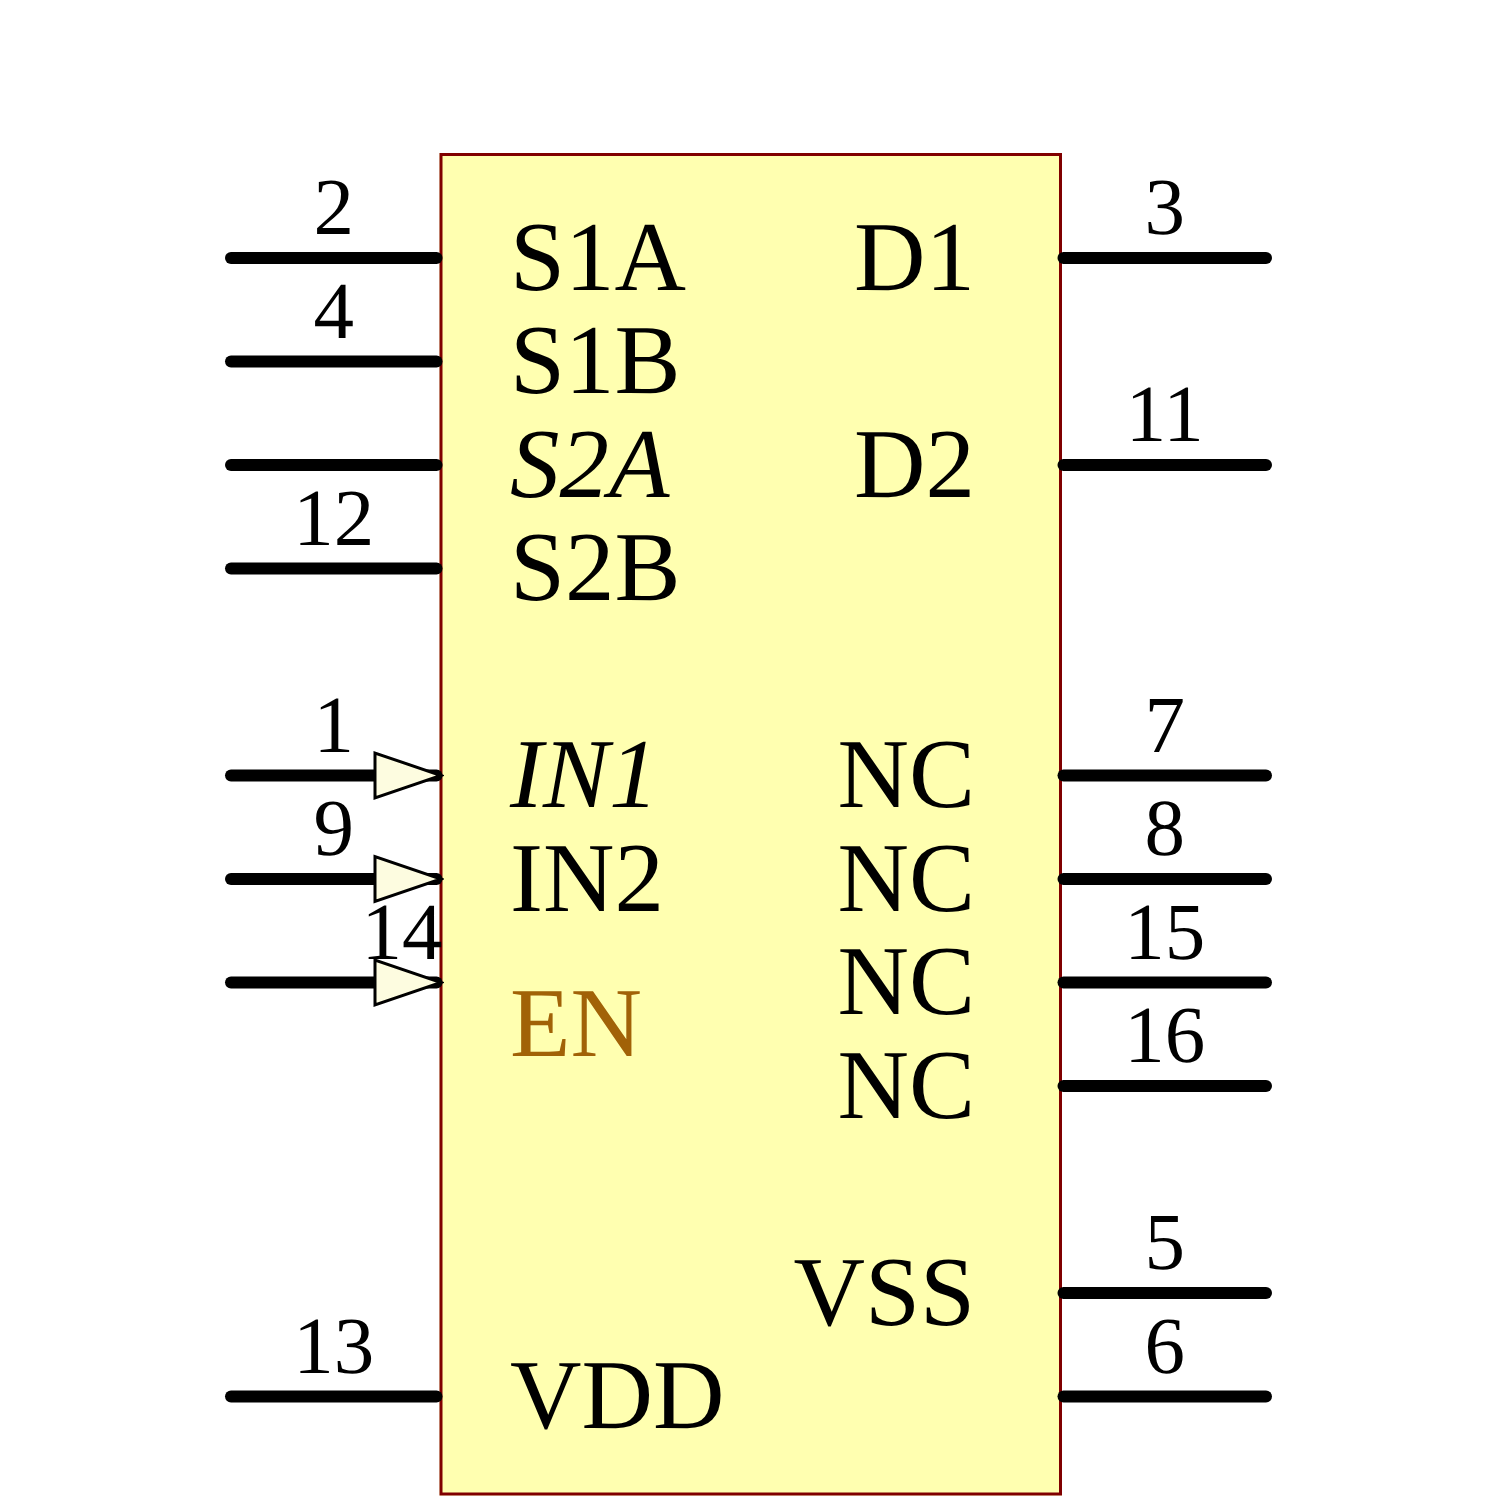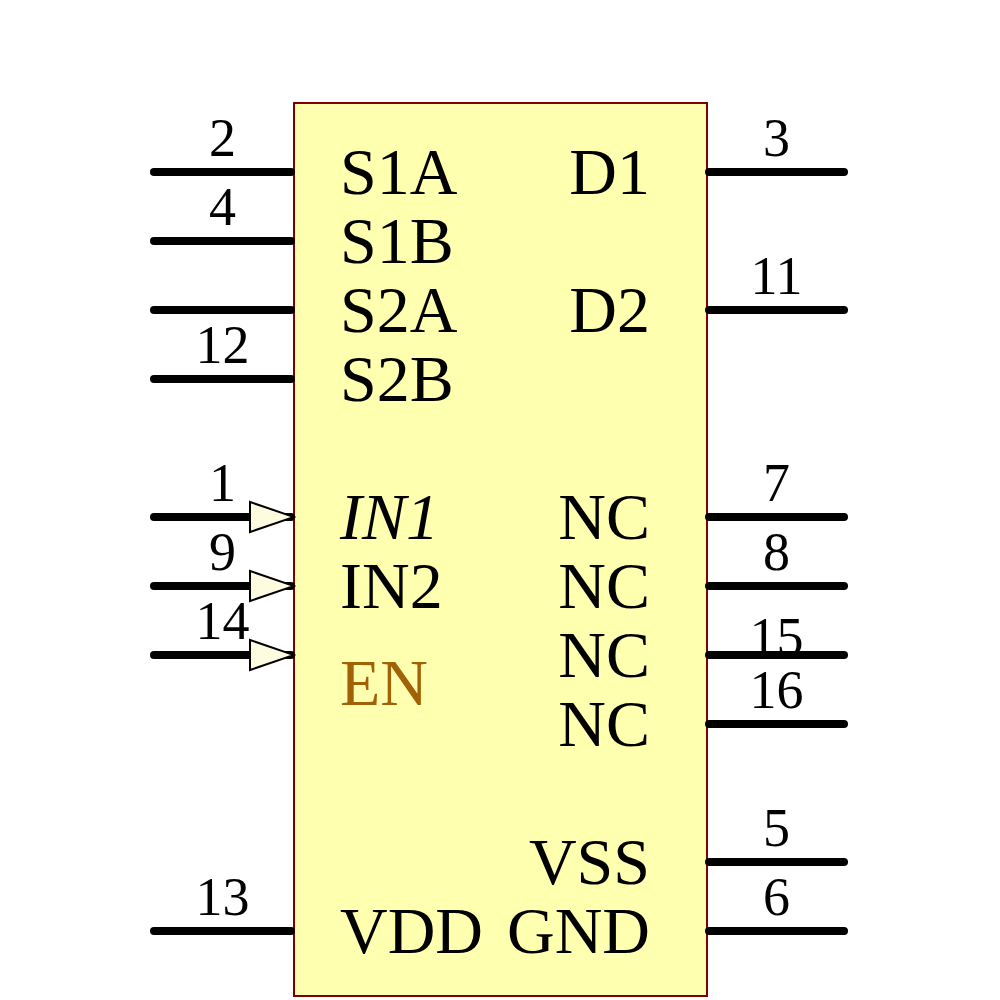--- a/index.html
+++ b/index.html
@@ -62,62 +62,61 @@
 
 <div class="canvas" id="canvas" style="background: rgb(255, 255, 255);">
   <div class="ic-body" id="ic-body" style="background: rgb(255, 255, 176); border-color: rgb(128, 0, 0);"></div>
 <div class="pin-line" style="top: 168px; left: 150px; width: 145px; background: rgb(0, 0, 0);"></div>
     <div class="pin-number" style="top: 111px; left: 150px; width: 145px; color: rgb(0, 0, 0);">2</div>
     <div class="pin-label left" style="top: 139px; left: 340px; color: rgb(0, 0, 0);">S1A</div>
     <div class="pin-line" style="top: 237px; left: 150px; width: 145px; background: rgb(0, 0, 0);"></div>
     <div class="pin-number" style="top: 180px; left: 150px; width: 145px; color: rgb(0, 0, 0);">4</div>
     <div class="pin-label left" style="top: 208px; left: 340px; color: rgb(0, 0, 0);">S1B</div>
     <div class="pin-line" style="top: 306px; left: 150px; width: 145px; background: rgb(0, 0, 0);"></div>
-    <div class="pin-label left" style="top: 277px; left: 340px; color: rgb(0, 0, 0);">S2A</div>
+    <div class="pin-label left" style="top: 277px; left: 340px; color: rgb(0, 0, 0); font-style: italic;">S2A</div>
     <div class="pin-line" style="top: 375px; left: 150px; width: 145px; background: rgb(0, 0, 0);"></div>
     <div class="pin-number" style="top: 318px; left: 150px; width: 145px; color: rgb(0, 0, 0); text-align: center;">12</div>
     <div class="pin-label left" style="top: 346px; left: 340px; color: rgb(0, 0, 0);">S2B</div>
     <div class="pin-line" style="top: 513px; left: 150px; width: 145px; background: rgb(0, 0, 0);"></div>
     <div class="pin-number" style="top: 456px; left: 150px; width: 145px; color: rgb(0, 0, 0);">1</div>
     <div class="pin-label left" style="top: 484px; left: 340px; color: rgb(0, 0, 0); font-style: italic;">IN1</div>
     <div class="arrow-icon" style="left: 248px; top: 499px;"><svg width="48" height="36" viewBox="0 0 48 36">
         <polygon points="2,3 2,33 46,18" fill="#FDFCE0" stroke="#000000" stroke-width="2"></polygon>
       </svg></div>
     <div class="pin-line" style="top: 582px; left: 150px; width: 145px; background: rgb(0, 0, 0);"></div>
     <div class="pin-number" style="top: 525px; left: 150px; width: 145px; color: rgb(0, 0, 0);">9</div>
     <div class="pin-label left" style="top: 553px; left: 340px; color: rgb(0, 0, 0);">IN2</div>
     <div class="arrow-icon" style="left: 248px; top: 568px;"><svg width="48" height="36" viewBox="0 0 48 36">
         <polygon points="2,3 2,33 46,18" fill="#FDFCE0" stroke="#000000" stroke-width="2"></polygon>
       </svg></div>
     <div class="pin-line" style="top: 651px; left: 150px; width: 145px; background: rgb(0, 0, 0);"></div>
-    <div class="pin-number" style="top: 594px; left: 150px; width: 145px; color: rgb(0, 0, 0);">14</div>
+    <div class="pin-number" style="top: 594px; left: 150px; width: 145px; color: rgb(0, 0, 0); text-align: right;">14</div>
     <div class="pin-label left" style="top: 622px; left: 340px; color: #a16207; margin-top: 28px;">EN</div>
     <div class="arrow-icon" style="left: 248px; top: 637px;"><svg width="48" height="36" viewBox="0 0 48 36">
         <polygon points="2,3 2,33 46,18" fill="#FDFCE0" stroke="#000000" stroke-width="2"></polygon>
       </svg></div>
     <div class="pin-line" style="top: 927px; left: 150px; width: 145px; background: rgb(0, 0, 0);"></div>
     <div class="pin-number" style="top: 870px; left: 150px; width: 145px; color: rgb(0, 0, 0);">13</div>
     <div class="pin-label left" style="top: 898px; left: 340px; color: rgb(0, 0, 0); font-family: Liberation Serif, serif;">VDD</div>
     <div class="pin-line" style="top: 168px; left: 705px; width: 143px; background: rgb(0, 0, 0);"></div>
     <div class="pin-number" style="top: 111px; left: 705px; width: 143px; color: rgb(0, 0, 0);">3</div>
     <div class="pin-label right" style="top: 139px; right: 350px; color: rgb(0, 0, 0);">D1</div>
     <div class="pin-line" style="top: 306px; left: 705px; width: 143px; background: rgb(0, 0, 0);"></div>
     <div class="pin-number" style="top: 249px; left: 705px; width: 143px; color: rgb(0, 0, 0);">11</div>
     <div class="pin-label right" style="top: 277px; right: 350px; color: rgb(0, 0, 0);">D2</div>
     <div class="pin-line" style="top: 513px; left: 705px; width: 143px; background: rgb(0, 0, 0);"></div>
     <div class="pin-number" style="top: 456px; left: 705px; width: 143px; color: rgb(0, 0, 0);">7</div>
     <div class="pin-label right" style="top: 484px; right: 350px; color: rgb(0, 0, 0);">NC</div>
     <div class="pin-line" style="top: 582px; left: 705px; width: 143px; background: rgb(0, 0, 0);"></div>
     <div class="pin-number" style="top: 525px; left: 705px; width: 143px; color: rgb(0, 0, 0);">8</div>
     <div class="pin-label right" style="top: 553px; right: 350px; color: rgb(0, 0, 0);">NC</div>
     <div class="pin-line" style="top: 651px; left: 705px; width: 143px; background: rgb(0, 0, 0);"></div>
-    <div class="pin-number" style="top: 594px; left: 705px; width: 143px; color: rgb(0, 0, 0); margin-top: 16px;">15</div>
+    <div class="pin-number" style="top: 594px; left: 705px; width: 143px; color: rgb(0, 0, 0);">15</div>
     <div class="pin-label right" style="top: 622px; right: 350px; color: rgb(0, 0, 0);">NC</div>
     <div class="pin-line" style="top: 720px; left: 705px; width: 143px; background: rgb(0, 0, 0);"></div>
     <div class="pin-number" style="top: 663px; left: 705px; width: 143px; color: rgb(0, 0, 0);">16</div>
     <div class="pin-label right" style="top: 691px; right: 350px; color: rgb(0, 0, 0);">NC</div>
     <div class="pin-line" style="top: 858px; left: 705px; width: 143px; background: rgb(0, 0, 0);"></div>
     <div class="pin-number" style="top: 801px; left: 705px; width: 143px; color: rgb(0, 0, 0);">5</div>
     <div class="pin-label right" style="top: 829px; right: 350px; color: rgb(0, 0, 0);">VSS</div>
     <div class="pin-line" style="top: 927px; left: 705px; width: 143px; background: rgb(0, 0, 0);"></div>
     <div class="pin-number" style="top: 870px; left: 705px; width: 143px; color: rgb(0, 0, 0);">6</div>
-    <div class="pin-label right" style="top: 898px; right: 350px; color: rgb(0, 0, 0);">GND</div>
   </div>
 
 </body></html>

